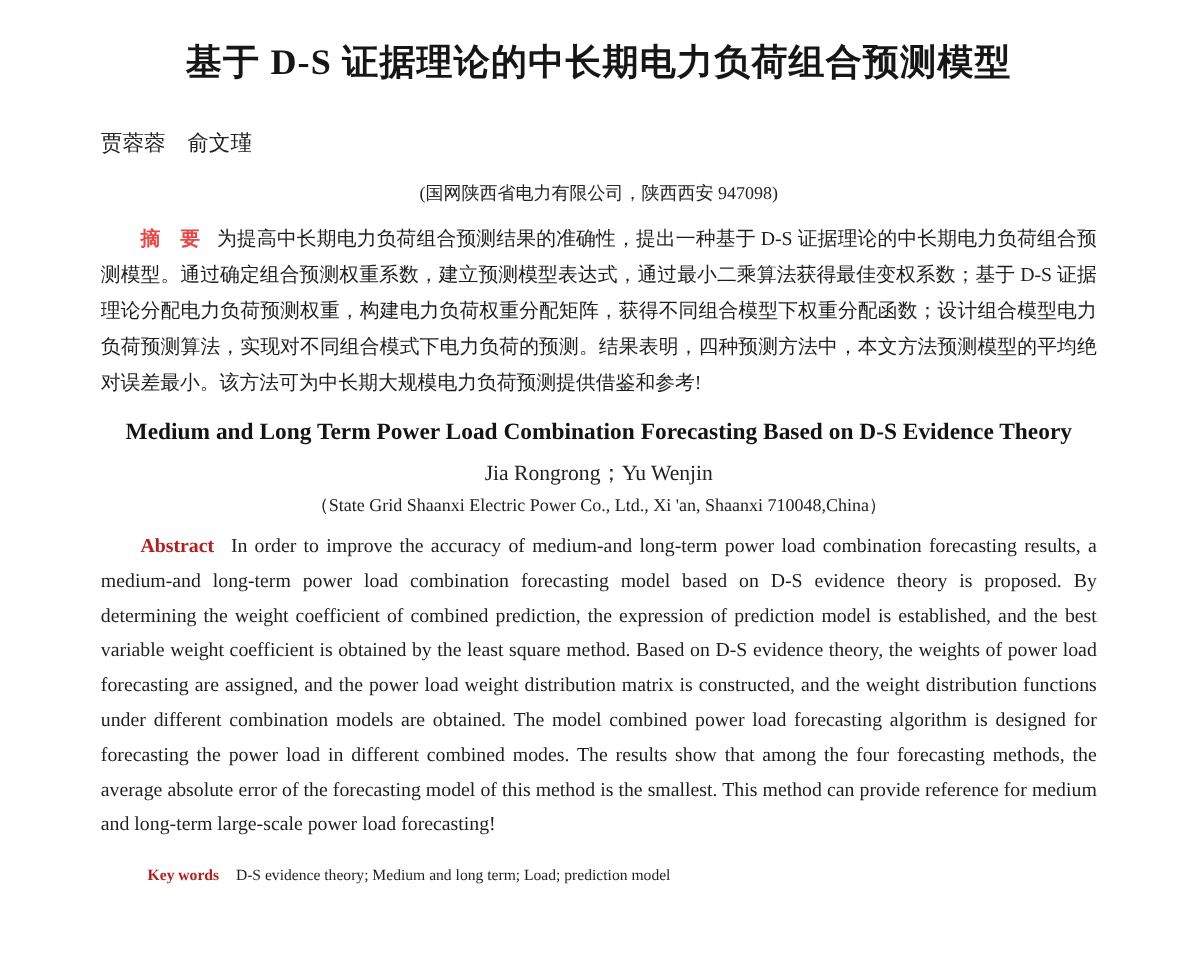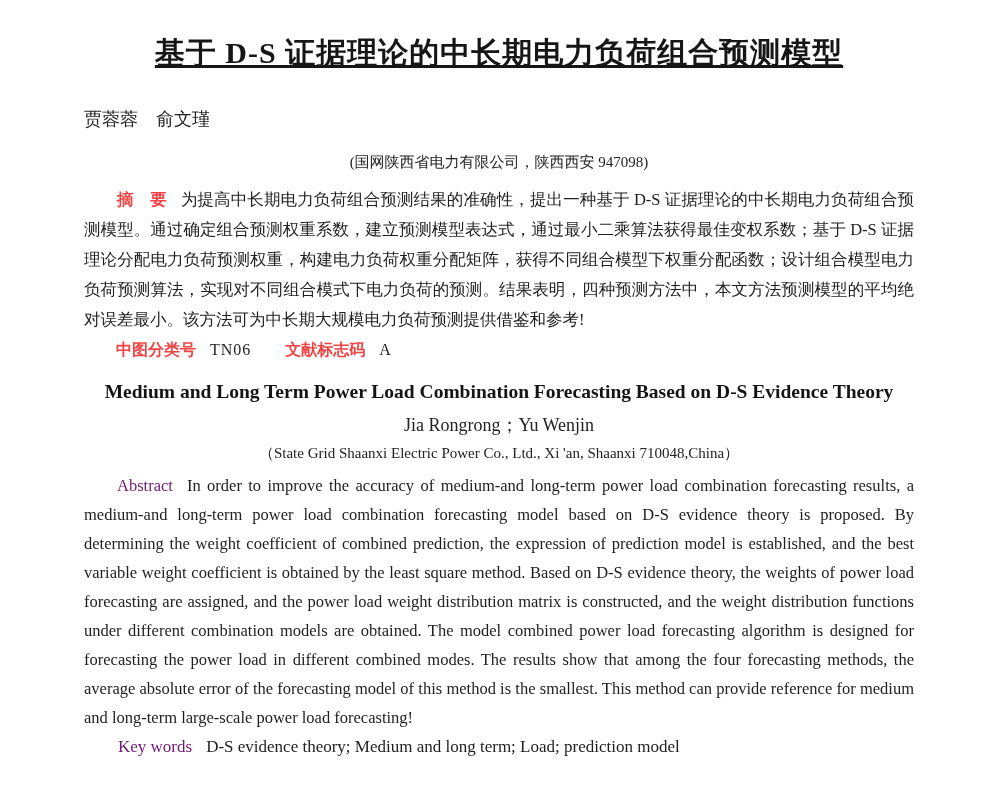--- a/index.html
+++ b/index.html
@@ -20,21 +20,20 @@
   }
   .cn-title {
     margin: 0;
     font-family: "Liberation Serif", serif;
     font-weight: bold;
     font-size: 30px;
     line-height: 38px;
     text-align: center;
     letter-spacing: 1px;
     color: #161616;
-    text-decoration: underline;
   }
   .cn-authors {
     margin-top: 36px;
     font-size: 18px;
     line-height: 22px;
     text-align: left;
     color: #222;
   }
   .cn-affiliation {
     margin-top: 22px;
@@ -91,43 +90,42 @@
   }
   .en-abstract {
     margin: 8px 0 0 0;
     font-size: 16.5px;
     line-height: 29px;
     text-align: justify;
     text-indent: 2em;
     color: #1e1e1e;
   }
   .en-keywords {
-    margin: 0;
-    font-size: 17px;
+    margin: 13px;
+    font-size: 13px;
     line-height: 29px;
     text-indent: 2em;
     color: #1e1e1e;
   }
-  .b { font-weight: normal; color: #701a75; }
+  .b { font-weight: bold; color: #b91c1c; }
 </style>
 </head>
 <body>
 
 <div class="page">
 
   <h1 class="cn-title">基于 D-S 证据理论的中长期电力负荷组合预测模型</h1>
 
   <div class="cn-authors">贾蓉蓉　俞文瑾</div>
 
   <div class="cn-affiliation">(国网陕西省电力有限公司，陕西西安 947098)</div>
 
   <p class="cn-abstract"><span class="hei label">摘　要</span><span>为提高中长期电力负荷组合预测结果的准确性，提出一种基于 D-S 证据理论的中长期电力负荷组合预测模型。通过确定组合预测权重系数，建立预测模型表达式，通过最小二乘算法获得最佳变权系数；基于 D-S 证据理论分配电力负荷预测权重，构建电力负荷权重分配矩阵，获得不同组合模型下权重分配函数；设计组合模型电力负荷预测算法，实现对不同组合模式下电力负荷的预测。结果表明，四种预测方法中，本文方法预测模型的平均绝对误差最小。该方法可为中长期大规模电力负荷预测提供借鉴和参考!</span></p>
 
 
-  <p class="cn-clc"><span class="hei label">中图分类号</span><span class="val">TN06</span><span class="hei label gap">文献标志码</span><span class="val">A</span></p>
 
   <h2 class="en-title">Medium and Long Term Power Load Combination Forecasting Based on D-S Evidence Theory</h2>
 
   <div class="en-authors">Jia Rongrong；Yu Wenjin</div>
 
   <div class="en-affiliation">（State Grid Shaanxi Electric Power Co., Ltd., Xi 'an, Shaanxi 710048,China）</div>
 
   <p class="en-abstract"><span class="b label">Abstract</span><span>In order to improve the accuracy of medium-and long-term power load combination forecasting results, a medium-and long-term power load combination forecasting model based on D-S evidence theory is proposed. By determining the weight coefficient of combined prediction, the expression of prediction model is established, and the best variable weight coefficient is obtained by the least square method. Based on D-S evidence theory, the weights of power load forecasting are assigned, and the power load weight distribution matrix is constructed, and the weight distribution functions under different combination models are obtained. The model combined power load forecasting algorithm is designed for forecasting the power load in different combined modes. The results show that among the four forecasting methods, the average absolute error of the forecasting model of this method is the smallest. This method can provide reference for medium and long-term large-scale power load forecasting!</span></p>
 
   <p class="en-keywords"><span class="b label">Key words</span><span>D-S evidence theory; Medium and long term; Load; prediction model</span></p>

